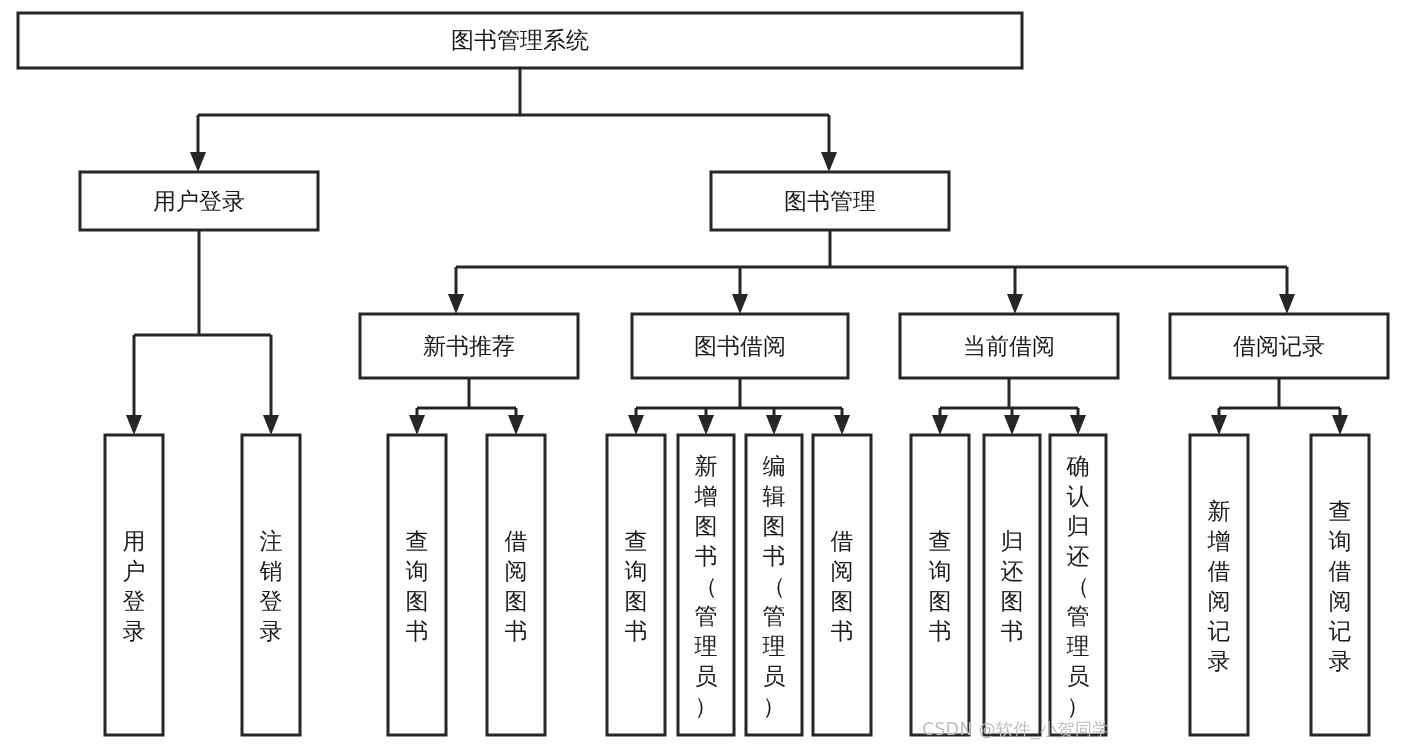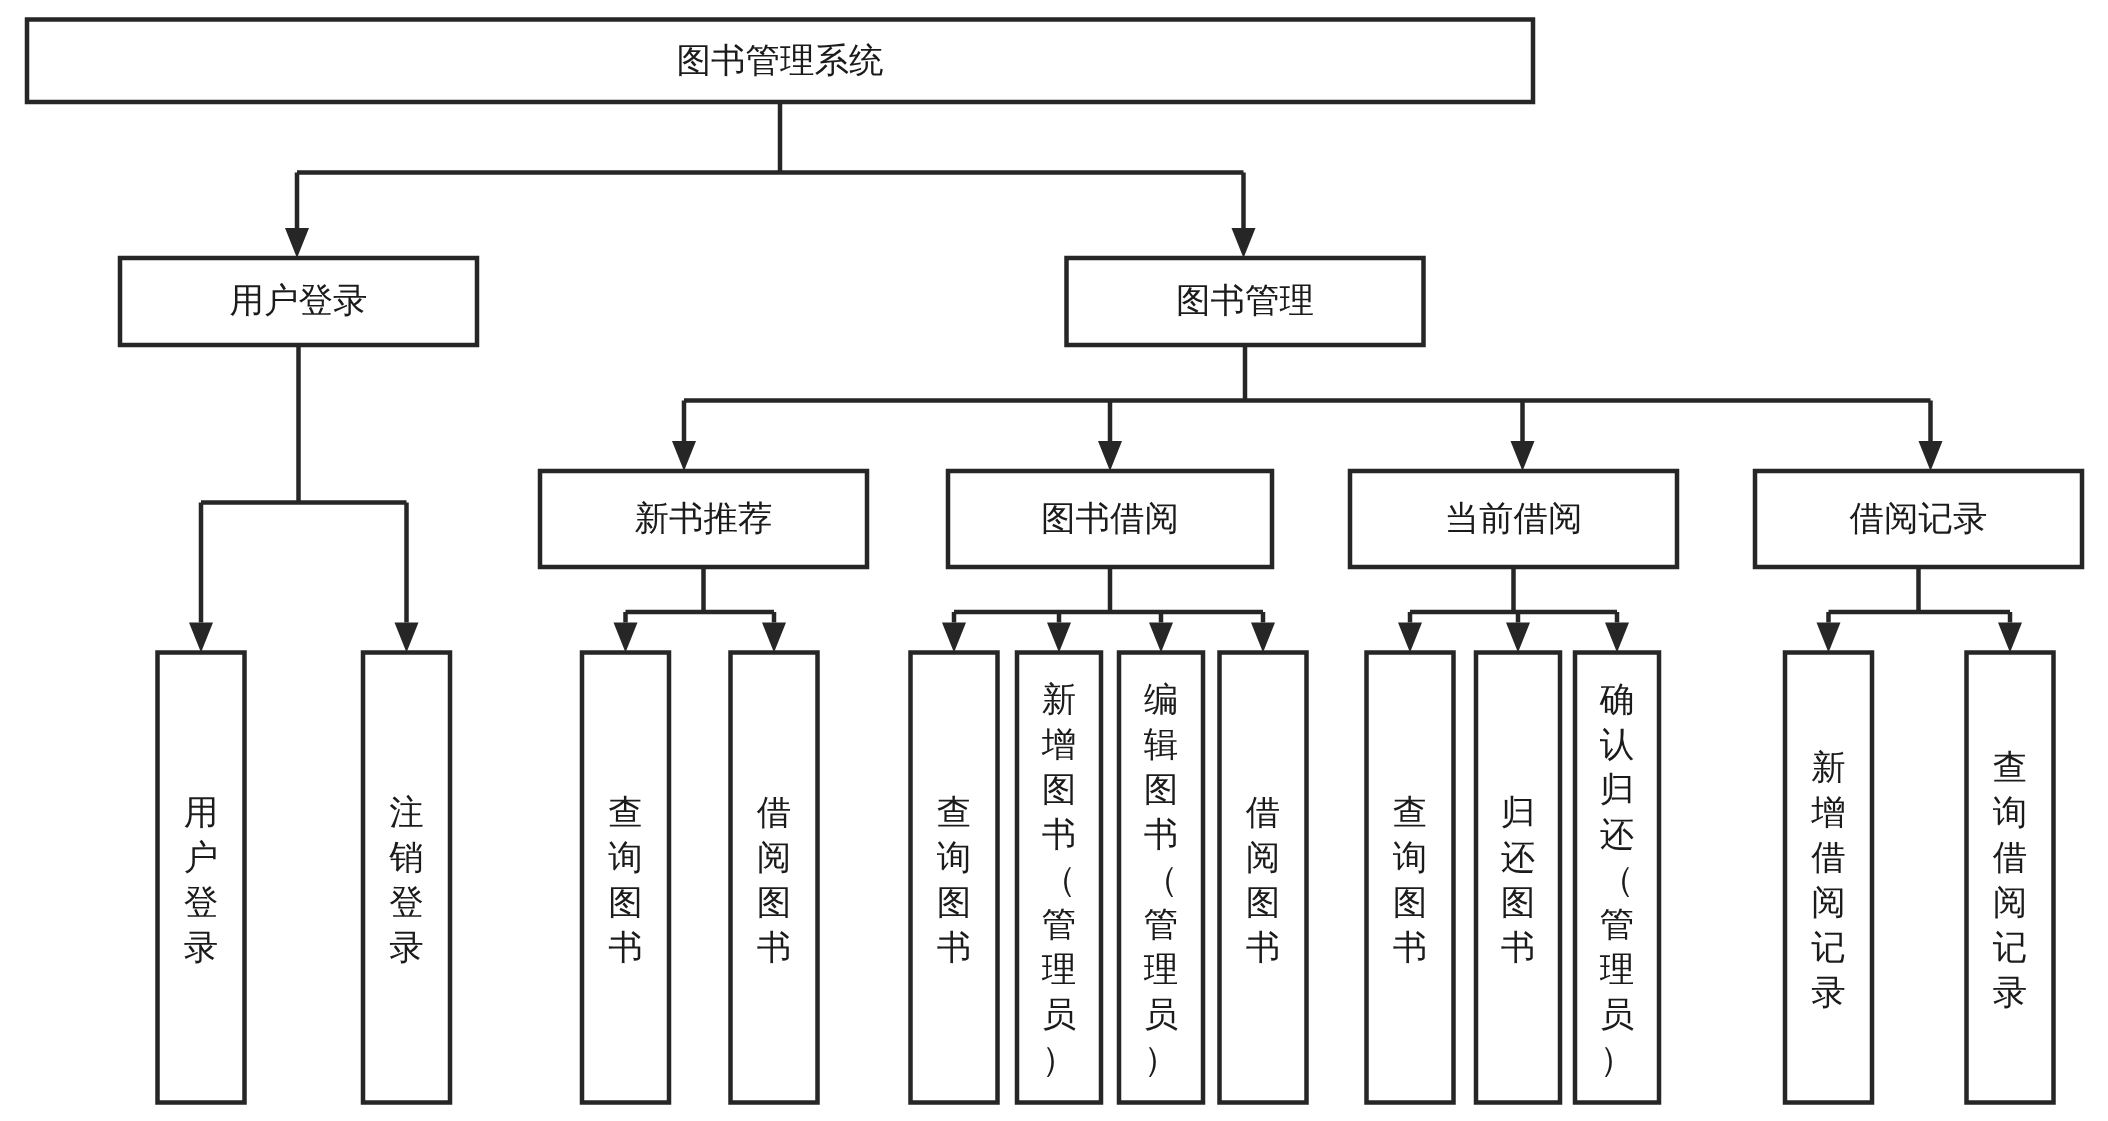--- a/index.html
+++ b/index.html
@@ -203,13 +203,14 @@
         <g>
           <rect x="1190" y="435" width="58" height="300" class="node-box"></rect>
           <text x="1219" y="519" class="node-label-v"><tspan x="1219" dy="0">新</tspan><tspan x="1219" dy="30">增</tspan><tspan x="1219" dy="30">借</tspan><tspan x="1219" dy="30">阅</tspan><tspan x="1219" dy="30">记</tspan><tspan x="1219" dy="30">录</tspan></text>
         </g>
         <g>
           <rect x="1311" y="435" width="58" height="300" class="node-box"></rect>
           <text x="1340" y="519" class="node-label-v"><tspan x="1340" dy="0">查</tspan><tspan x="1340" dy="30">询</tspan><tspan x="1340" dy="30">借</tspan><tspan x="1340" dy="30">阅</tspan><tspan x="1340" dy="30">记</tspan><tspan x="1340" dy="30">录</tspan></text>
         </g>
       </g>
   </svg>
+  <div class="watermark-text">CSDN @软件_小贺同学</div>
 </div>
 
 </body></html>

